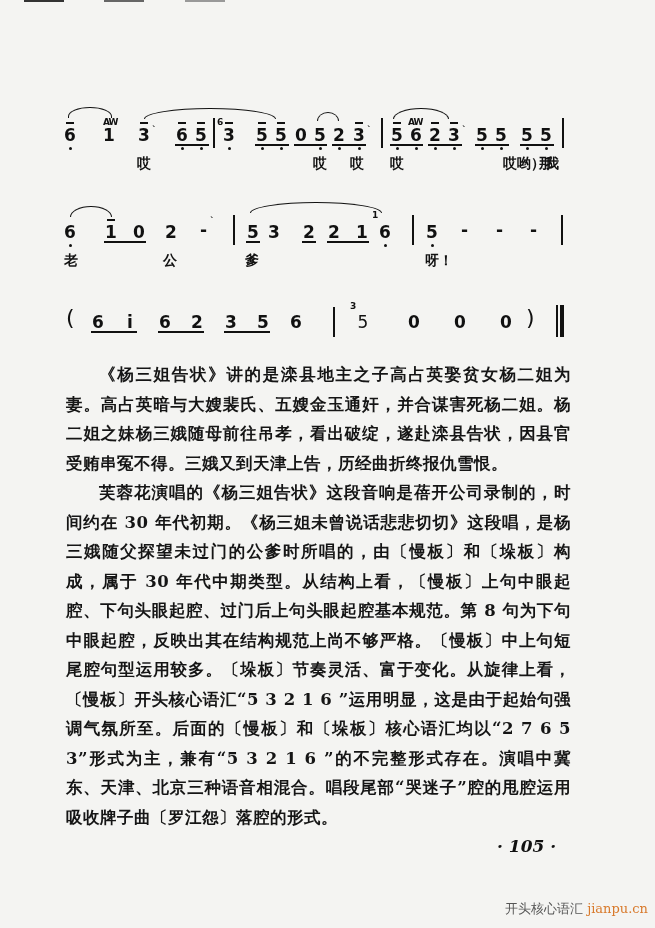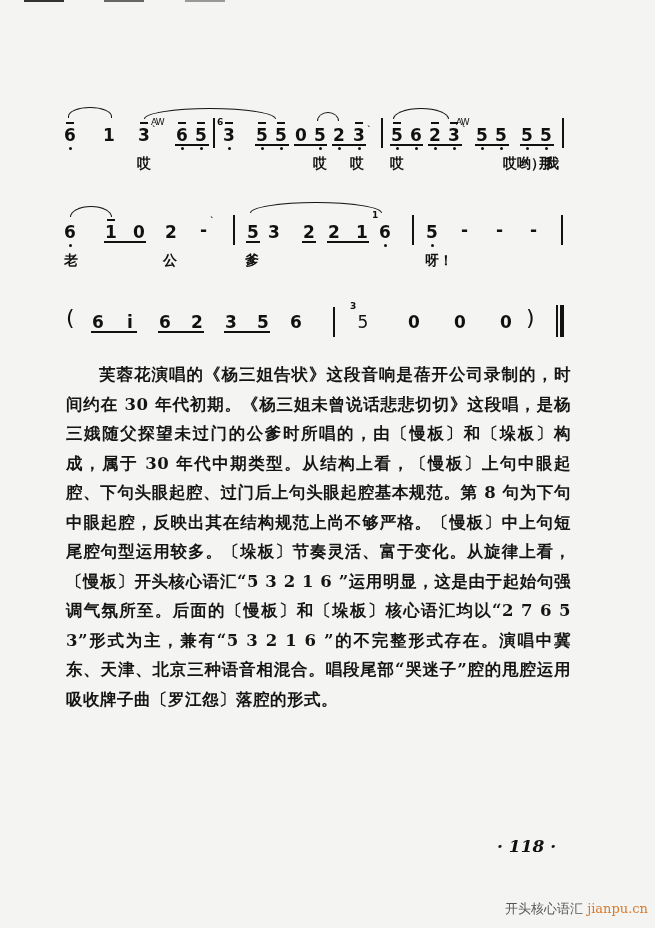--- a/index.html
+++ b/index.html
@@ -15,21 +15,21 @@
     position: absolute; font-family: "DejaVu Sans", sans-serif; font-weight: bold;
     font-size: 17px; line-height: 20px; width: 14px; text-align: center;
   }
   .note .dot-below { position: absolute; left: 6px; top: 22px; width: 3px; height: 3px; background: #111; border-radius: 50%; }
   .note .bar-above { position: absolute; left: 3px; top: -3px; width: 8px; height: 2px; background: #111; }
   .uline { position: absolute; height: 1.5px; background: #111; }
   .barline { position: absolute; width: 1.5px; background: #111; }
   .dbar { position: absolute; width: 4px; background: #111; }
   .slur { position: absolute; border: 1.5px solid #111; border-bottom: none; border-radius: 50% 50% 0 0 / 100% 100% 0 0; height: 10px; }
   .grace { position: absolute; font-size: 9px; font-weight: bold; }
-  .orn { position: absolute; font-size: 9px; font-weight: normal; letter-spacing: -1px; margin-left: 48px; }
+  .orn { position: absolute; font-size: 9px; font-weight: bold; letter-spacing: -1px; }
   .lyric { position: absolute; font-size: 14px; font-weight: bold; }
   .paren { position: absolute; font-size: 22px; }
   .dash { position: absolute; font-weight: bold; font-size: 17px; }
   .body-text {
     position: absolute; left: 66px; width: 505px;
     font-family: "DejaVu Serif", serif; font-size: 16.5px; line-height: 29.5px;
     font-weight: bold; letter-spacing: 0.5px; color: #151515;
   }
   .body-text p { margin: 0; text-align: justify; }
   .body-text p.indent { text-indent: 2em; }
@@ -155,21 +155,22 @@
   <div class="note" style="left:356px;top:312px;font-weight:normal;"><span>5</span></div>
   <div class="note" style="left:407px;top:312px;"><span>0</span></div>
   <div class="note" style="left:453px;top:312px;"><span>0</span></div>
   <div class="note" style="left:499px;top:312px;"><span>0</span></div>
   <div class="paren" style="left:526px;top:305px;">)</div>
   <div class="barline" style="left:556px;top:305px;height:32px;"></div>
   <div class="dbar" style="left:560px;top:305px;height:32px;"></div>
 </div>
 
 <div class="body-text" style="top:360px;">
+  <p class="indent">《杨三姐告状》讲的是滦县地主之子高占英娶贫女杨二姐为妻。高占英暗与大嫂裴氏、五嫂金玉通奸，并合谋害死杨二姐。杨二姐之妹杨三娥随母前往吊孝，看出破绽，遂赴滦县告状，因县官受贿串冤不得。三娥又到天津上告，历经曲折终报仇雪恨。</p>
   <p class="indent">芙蓉花演唱的《杨三姐告状》这段音响是蓓开公司录制的，时间约在 30 年代初期。《杨三姐未曾说话悲悲切切》这段唱，是杨三娥随父探望未过门的公爹时所唱的，由〔慢板〕和〔垛板〕构成，属于 30 年代中期类型。从结构上看，〔慢板〕上句中眼起腔、下句头眼起腔、过门后上句头眼起腔基本规范。第 8 句为下句中眼起腔，反映出其在结构规范上尚不够严格。〔慢板〕中上句短尾腔句型运用较多。〔垛板〕节奏灵活、富于变化。从旋律上看，〔慢板〕开头核心语汇“5 3 2 1 6 ”运用明显，这是由于起始句强调气氛所至。后面的〔慢板〕和〔垛板〕核心语汇均以“2 7 6 5 3”形式为主，兼有“5 3 2 1 6 ”的不完整形式存在。演唱中冀东、天津、北京三种语音相混合。唱段尾部“哭迷子”腔的甩腔运用吸收牌子曲〔罗江怨〕落腔的形式。</p>
 </div>
 
-<div class="page-num">· 118 ·</div>
+<div class="page-num">· 105 ·</div>
 
 <div class="watermark">
   <span>开头核心语汇</span>
   <span class="wm-url">jianpu.cn</span>
 </div>
 
 </body></html>

